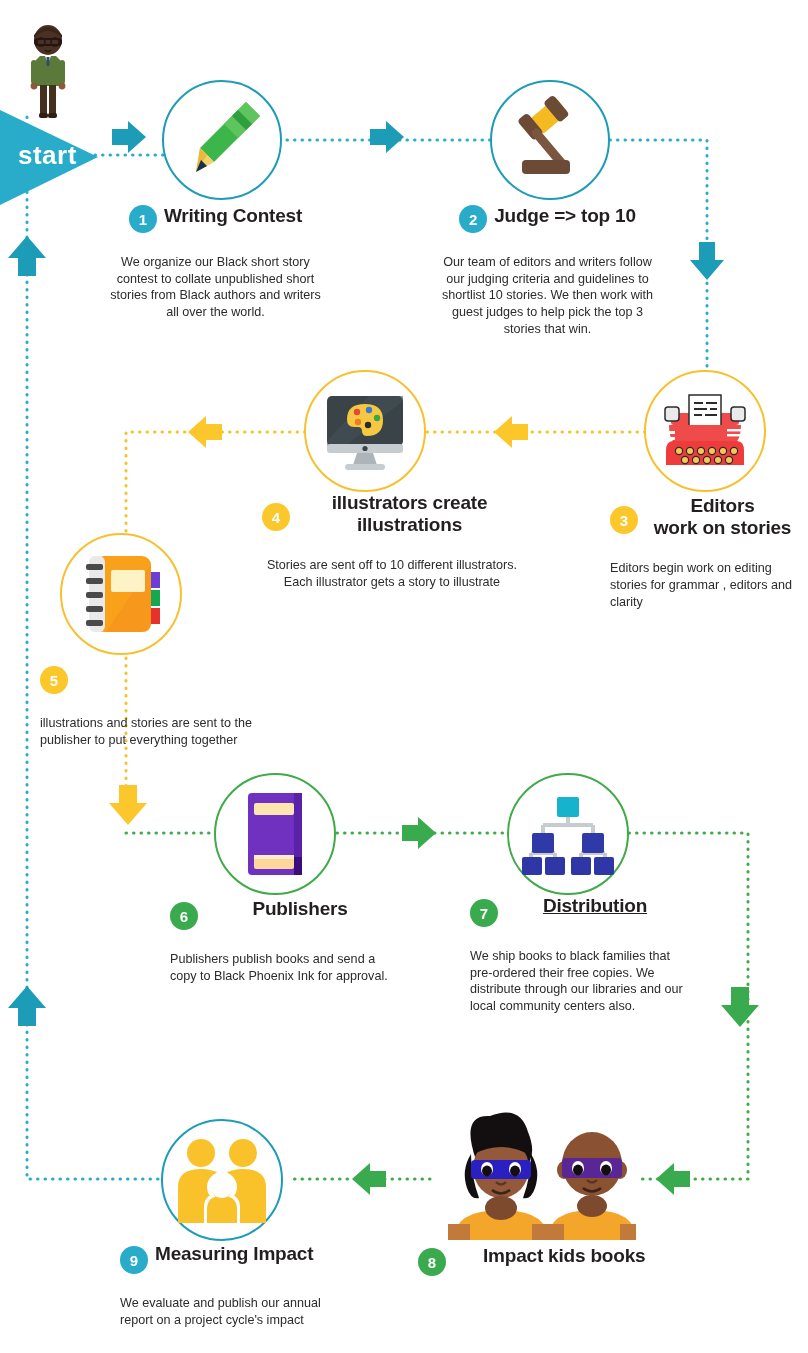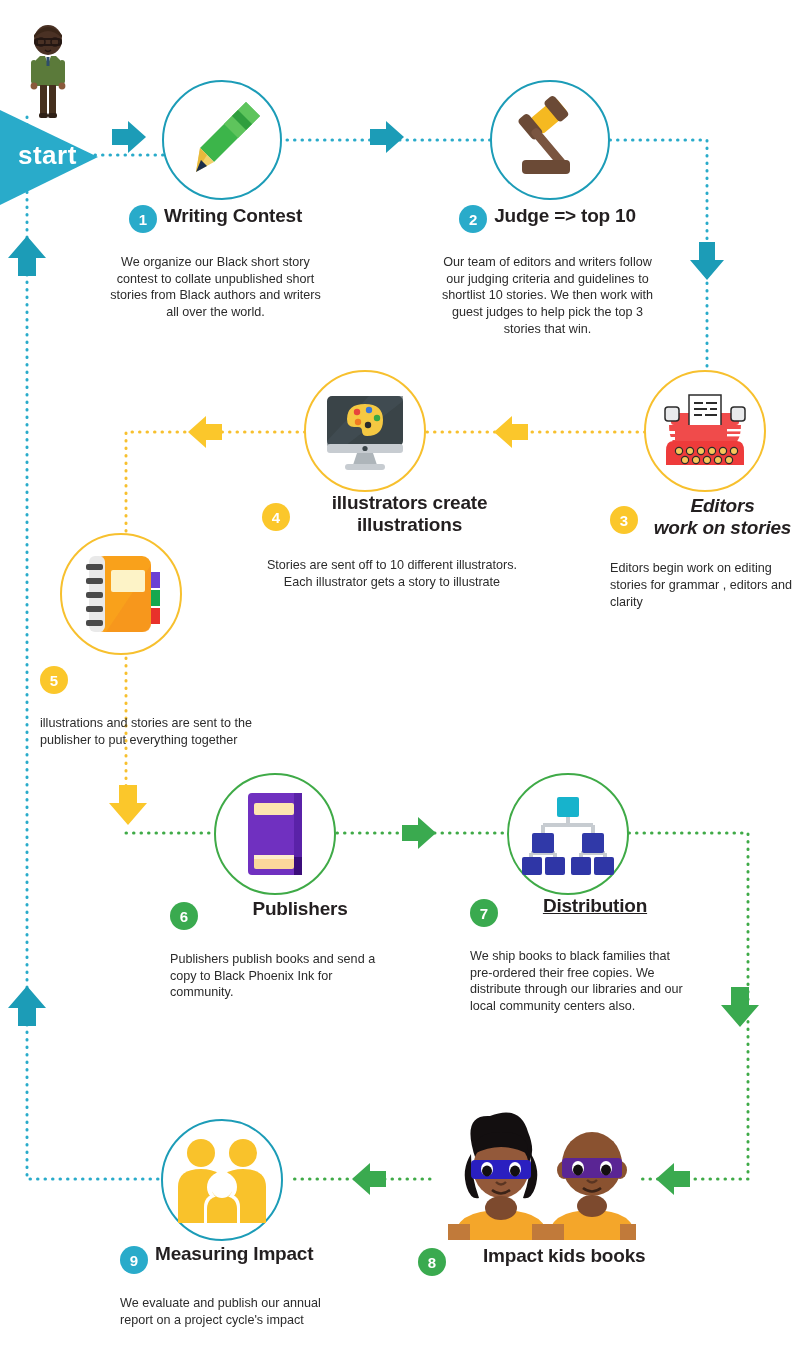--- a/index.html
+++ b/index.html
@@ -231,21 +231,21 @@
       </g>
       <rect x="70" y="44" width="14" height="2.4" fill="#ffffff"></rect>
       <rect x="70" y="49" width="14" height="2.4" fill="#ffffff"></rect>
       <rect x="12" y="46" width="6" height="3" fill="#ffffff"></rect>
       <rect x="12" y="52" width="6" height="3" fill="#ffffff"></rect>
     </svg>
   </div>
   <div class="step" style="left:610px;top:495px;width:190px;">
     <div class="step-head" style="justify-content:flex-start;">
       <div class="badge badge-yellow" style="margin-top:11px;">3</div>
-      <div class="title ta-c" style="flex:1;font-style:italic;">
+      <div class="title ta-c" style="flex:1;">
         <div>Editors</div>
         <div>work on stories</div>
       </div>
     </div>
     <div class="body ta-l">Editors begin work on editing stories for grammar , editors and clarity</div>
   </div>
 
   <div class="medallion med-yellow" style="left:304px;top:370px;width:122px;height:122px;">
     <svg width="96" height="90" viewBox="0 0 96 90">
       <rect x="10" y="10" width="76" height="50" rx="5" fill="#3a4448"></rect>
@@ -306,21 +306,21 @@
       <rect x="24" y="16" width="40" height="12" rx="2" fill="#fde5b0"></rect>
       <rect x="24" y="68" width="40" height="14" rx="2" fill="#fbd79b"></rect>
       <rect x="24" y="68" width="40" height="4" fill="#fdeccb"></rect>
     </svg>
   </div>
   <div class="step" style="left:170px;top:898px;width:225px;">
     <div class="step-head" style="justify-content:flex-start;">
       <div class="badge badge-green" style="margin-top:4px;">6</div>
       <div class="title" style="flex:1;text-align:center;">Publishers</div>
     </div>
-    <div class="body ta-l">Publishers publish books and send a copy to Black Phoenix Ink for community.</div>
+    <div class="body ta-l">Publishers publish books and send a copy to Black Phoenix Ink for approval.</div>
   </div>
 
   <div class="medallion med-green" style="left:507px;top:773px;width:122px;height:122px;">
     <svg width="94" height="90" viewBox="0 0 94 90">
       <g stroke="#c7ccd1" stroke-width="4" fill="none">
         <path d="M47 28 V36"></path>
         <path d="M22 36 H72"></path>
         <path d="M22 36 V46"></path>
           <path d="M72 36 V46"></path>
         <path d="M22 58 V64"></path>

